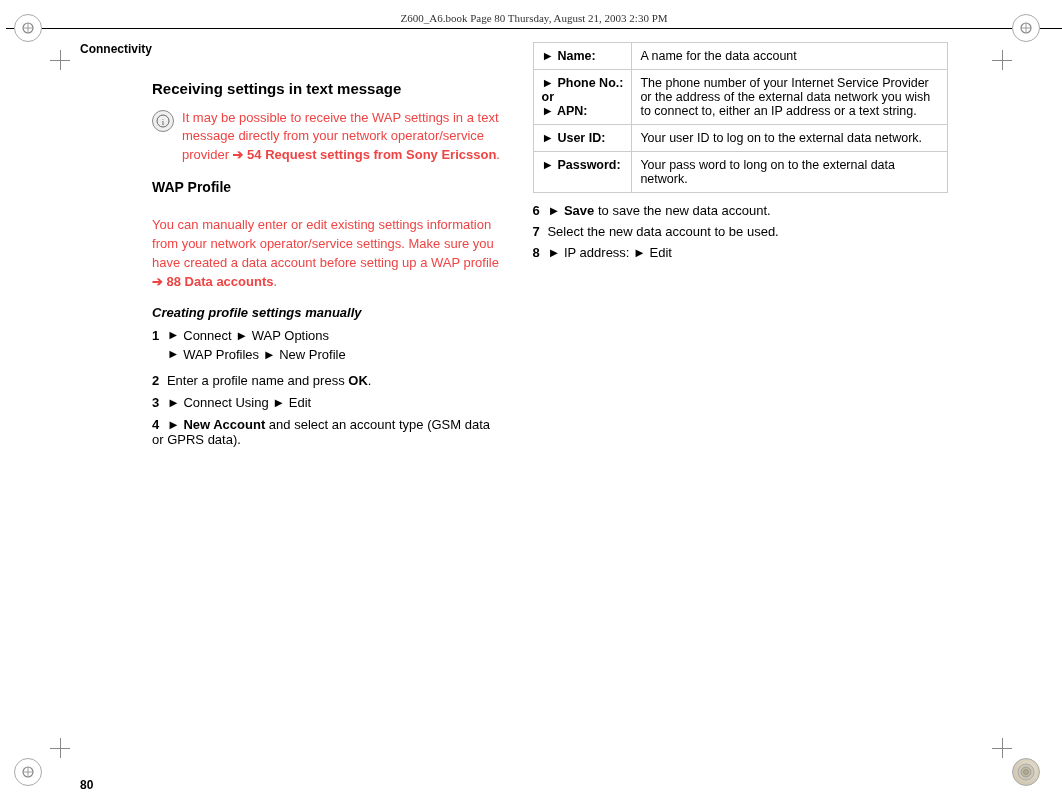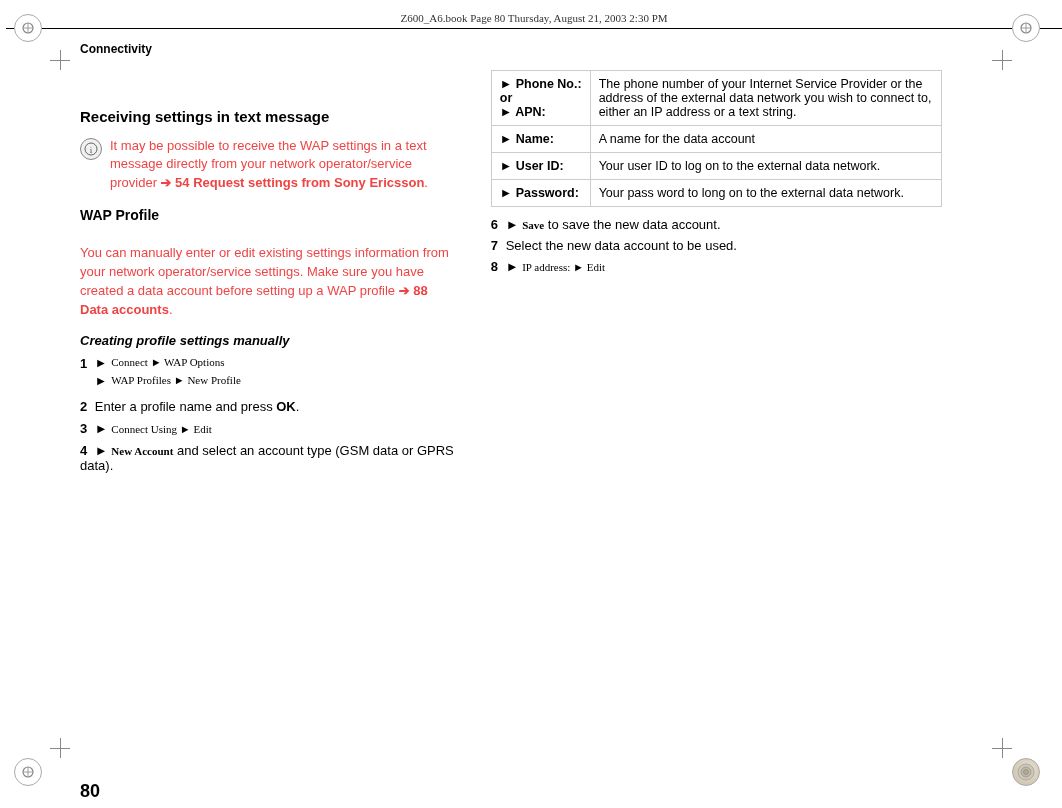--- a/index.html
+++ b/index.html
@@ -98,21 +98,20 @@
     .ch-br { bottom: 50px; right: 50px; }
 
     
     .content-area {
       position: absolute;
       top: 42px;
       left: 80px;
       right: 80px;
       bottom: 60px;
       display: flex;
-      flex-direction: column;
     }
 
     
     .section-title {
       font-size: 12px;
       font-weight: bold;
       color: #000;
       margin-bottom: 14px;
       font-family: Arial, Helvetica, sans-serif;
     }
@@ -262,30 +261,30 @@
       font-family: Arial, Helvetica, sans-serif;
     }
 
     .right-step-row {
       margin-bottom: 6px;
     }
 
     
     .page-number {
       position: absolute;
-      bottom: 6px;
+      bottom: 16px;
       left: 80px;
       font-family: Arial, sans-serif;
-      font-size: 18px;
+      font-size: 12px;
       font-weight: bold;
     }
 
     .small-mono {
-      font-family: Liberation Serif, serif;
-      font-size: 11px;
+      font-family: Liberation Sans, sans-serif;
+      font-size: 13px;
     }
   </style>
 </head>
 <body>
 
 <div class="page-container">
 
   <div class="page-header">
     <span>Z600_A6.book  Page 80  Thursday, August 21, 2003  2:30 PM</span>
   </div>
@@ -397,35 +396,35 @@
       </div>
 
       <div class="right-col">
 
 
         <table class="options-table">
           <tbody>
 
             <tr>
               <td class="label-cell">
+                <span class="bold-inline">►</span><span class="bold-inline"> Name:</span>
+              </td>
+              <td>
+                <span>A name for the data account</span>
+              </td>
+            </tr>
+
+            <tr>
+              <td class="label-cell">
                 <div><span class="bold-inline">►</span><span class="bold-inline"> Phone No.:</span></div>
                 <div>or</div>
                 <div><span class="bold-inline">►</span><span class="bold-inline"> APN:</span></div>
               </td>
               <td>
                 <span>The phone number of your Internet Service Provider or the address of the external data network you wish to connect to, either an IP address or a text string.</span>
-              </td>
-            </tr>
-
-            <tr>
-              <td class="label-cell">
-                <span class="bold-inline">►</span><span class="bold-inline"> Name:</span>
-              </td>
-              <td>
-                <span>A name for the data account</span>
               </td>
             </tr>
 
             <tr>
               <td class="label-cell">
                 <span class="bold-inline">►</span><span class="bold-inline"> User ID:</span>
               </td>
               <td>
                 <span>Your user ID to log on to the external data network.</span>
               </td>

